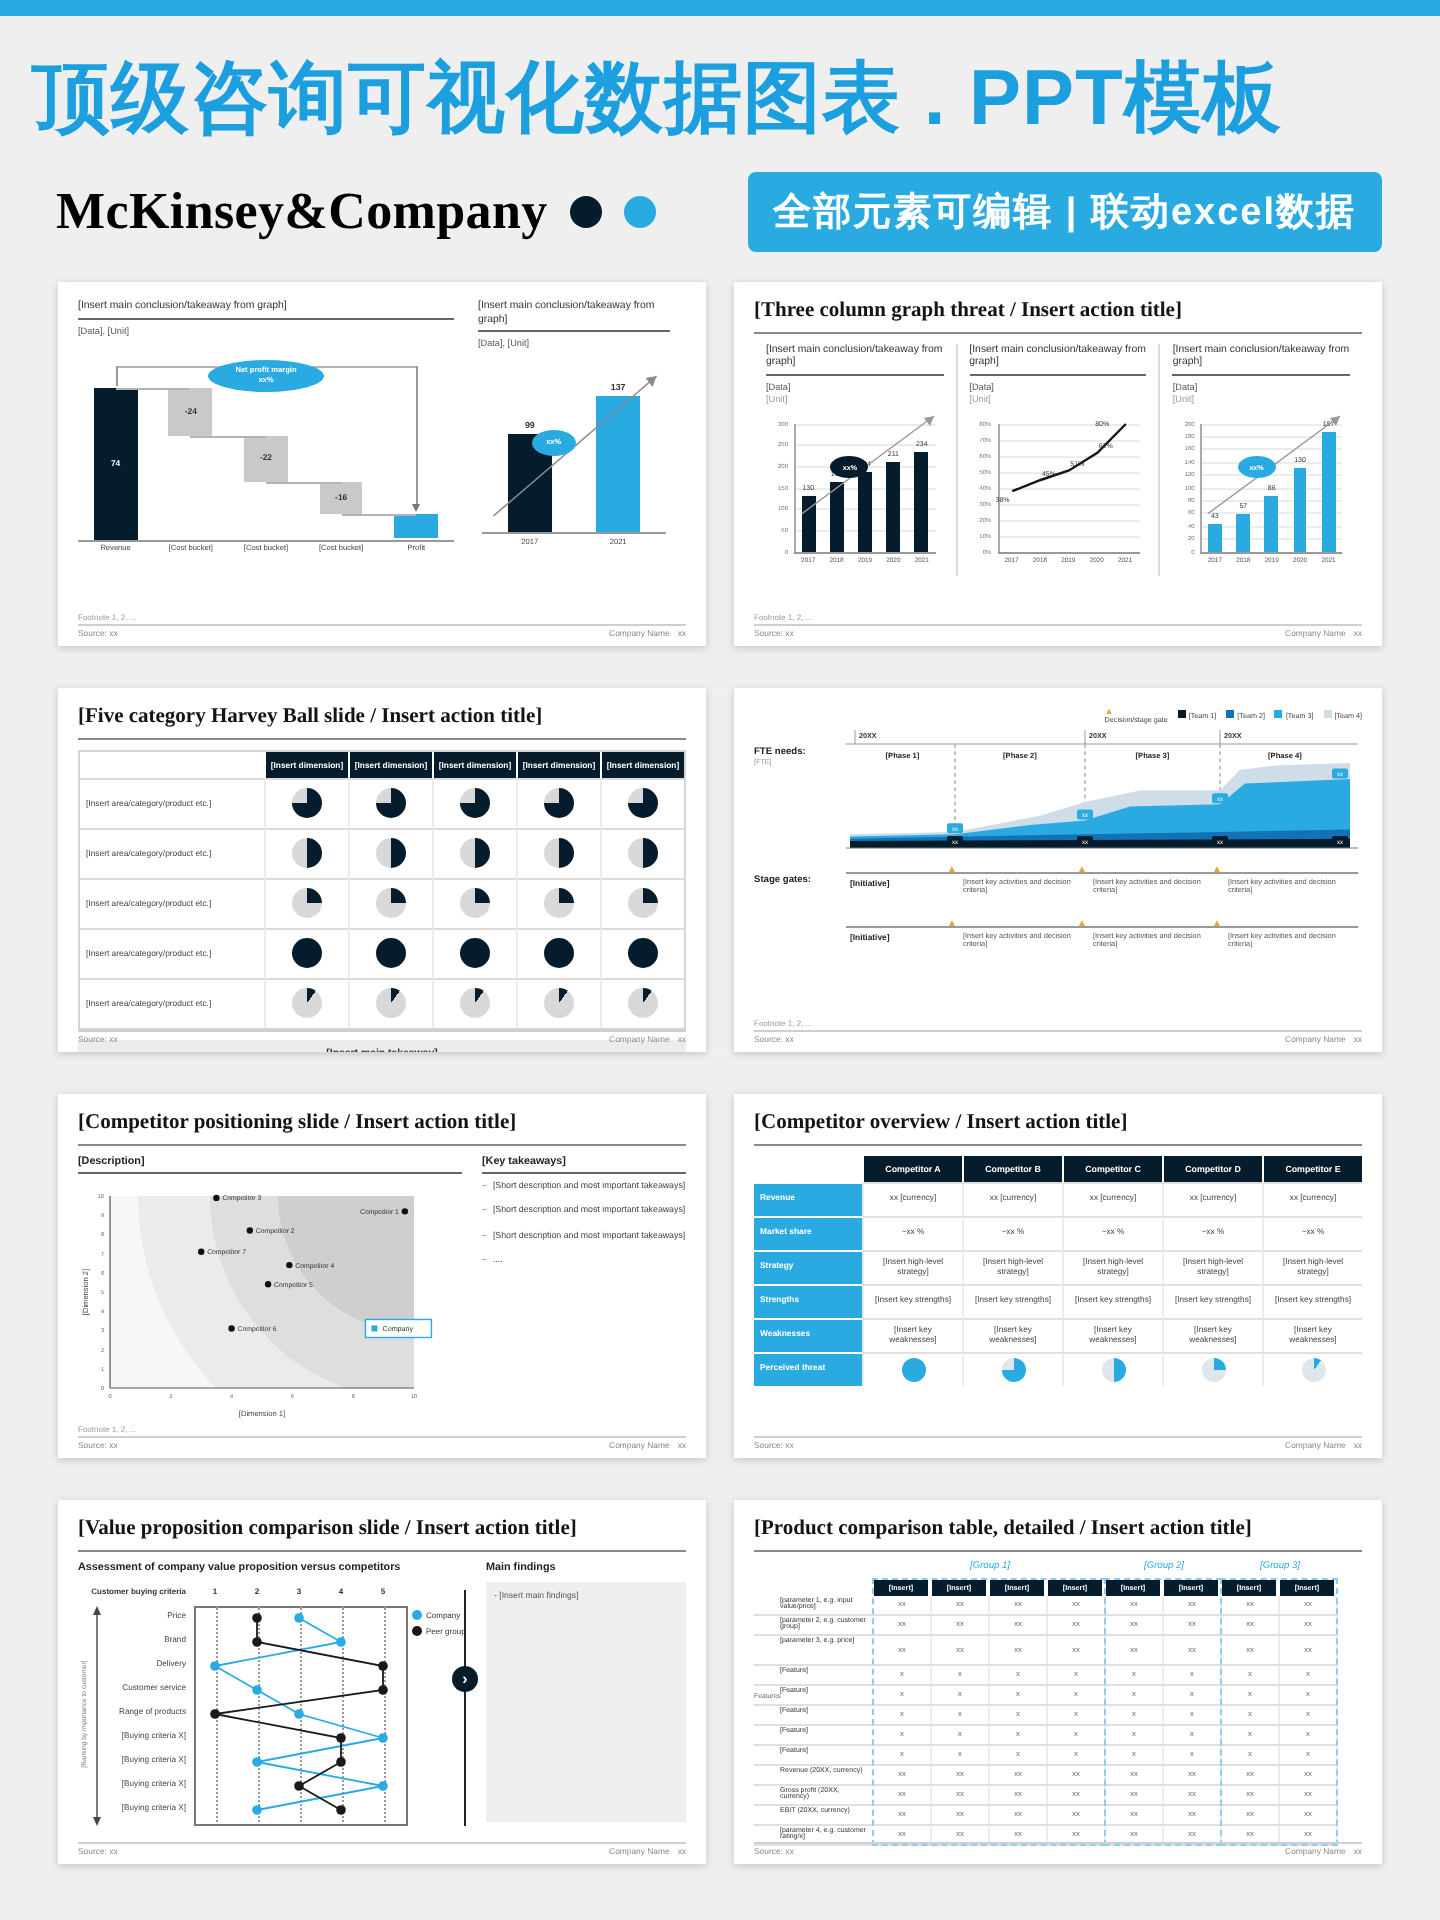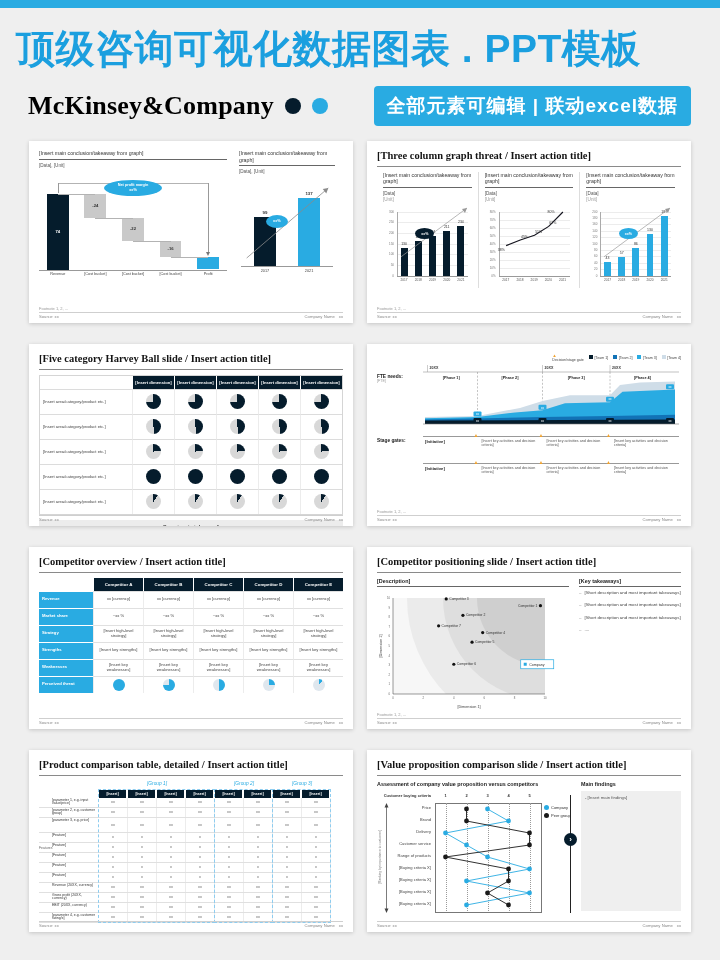--- a/index.html
+++ b/index.html
@@ -531,86 +531,20 @@
       <div class="card-footer">
         <div class="foot-note">Footnote 1, 2, ...</div>
         <div class="foot-row">
             <span>Source: xx</span>
           <span><span>Company Name</span><span class="foot-page">xx</span></span>
           </div>
       </div>
     </section>
 
     <section class="card">
-      <h2 class="slide-title">[Competitor overview / Insert action title]</h2>
-      <div id="comp-table">
-          <div class="ct">
-            <div class="ct-corner"></div>
-            <div class="ct-head">Competitor A</div>
-            <div class="ct-head">Competitor B</div>
-            <div class="ct-head">Competitor C</div>
-            <div class="ct-head">Competitor D</div>
-            <div class="ct-head">Competitor E</div>
-            <div class="ct-rowlab">Revenue</div>
-            <div class="ct-cell">xx [currency]</div>
-            <div class="ct-cell">xx [currency]</div>
-            <div class="ct-cell">xx [currency]</div>
-            <div class="ct-cell">xx [currency]</div>
-            <div class="ct-cell">xx [currency]</div>
-            <div class="ct-rowlab">Market share</div>
-            <div class="ct-cell">~xx %</div>
-            <div class="ct-cell">~xx %</div>
-            <div class="ct-cell">~xx %</div>
-            <div class="ct-cell">~xx %</div>
-            <div class="ct-cell">~xx %</div>
-            <div class="ct-rowlab">Strategy</div>
-            <div class="ct-cell">[Insert high-level strategy]</div>
-            <div class="ct-cell">[Insert high-level strategy]</div>
-            <div class="ct-cell">[Insert high-level strategy]</div>
-            <div class="ct-cell">[Insert high-level strategy]</div>
-            <div class="ct-cell">[Insert high-level strategy]</div>
-            <div class="ct-rowlab">Strengths</div>
-            <div class="ct-cell">[Insert key strengths]</div>
-            <div class="ct-cell">[Insert key strengths]</div>
-            <div class="ct-cell">[Insert key strengths]</div>
-            <div class="ct-cell">[Insert key strengths]</div>
-            <div class="ct-cell">[Insert key strengths]</div>
-            <div class="ct-rowlab">Weaknesses</div>
-            <div class="ct-cell">[Insert key weaknesses]</div>
-            <div class="ct-cell">[Insert key weaknesses]</div>
-            <div class="ct-cell">[Insert key weaknesses]</div>
-            <div class="ct-cell">[Insert key weaknesses]</div>
-            <div class="ct-cell">[Insert key weaknesses]</div>
-            <div class="ct-rowlab">Perceived threat</div>
-            <div class="ct-cell">
-              <div class="ct-harvey" style="background: conic-gradient(rgb(41, 171, 226) 360deg, rgb(223, 231, 238) 0deg);"></div>
-            </div>
-            <div class="ct-cell">
-              <div class="ct-harvey" style="background: conic-gradient(rgb(41, 171, 226) 270deg, rgb(223, 231, 238) 0deg);"></div>
-            </div>
-            <div class="ct-cell">
-              <div class="ct-harvey" style="background: conic-gradient(rgb(41, 171, 226) 180deg, rgb(223, 231, 238) 0deg);"></div>
-            </div>
-            <div class="ct-cell">
-              <div class="ct-harvey" style="background: conic-gradient(rgb(41, 171, 226) 90deg, rgb(223, 231, 238) 0deg);"></div>
-            </div>
-            <div class="ct-cell">
-              <div class="ct-harvey" style="background: conic-gradient(rgb(41, 171, 226) 36deg, rgb(223, 231, 238) 0deg);"></div>
-            </div>
-          </div>
-        </div>
-      <div class="card-footer">
-        <div class="foot-row">
-            <span>Source: xx</span>
-          <span><span>Company Name</span><span class="foot-page">xx</span></span>
-          </div>
-      </div>
-    </section>
-
-    <section class="card">
       <h2 class="slide-title">[Competitor positioning slide / Insert action title]</h2>
       <div class="pos-body">
         <div class="pos-left">
           <div class="sec-head">[Description]</div>
           <svg id="scatter-svg" width="190" height="126" viewBox="0 0 190 126">
               <clipPath id="pclip">
                 <rect x="16" y="8" width="152" height="96"></rect>
               </clipPath>
               <g clip-path="url(#pclip)">
                 <rect x="16" y="8" width="152" height="96" fill="#f7f7f7"></rect>
@@ -683,175 +617,76 @@
       <div class="card-footer">
         <div class="foot-note">Footnote 1, 2, ...</div>
         <div class="foot-row">
             <span>Source: xx</span>
           <span><span>Company Name</span><span class="foot-page">xx</span></span>
           </div>
       </div>
     </section>
 
     <section class="card">
-      <h2 class="slide-title">[Product comparison table, detailed / Insert action title]</h2>
-      <div class="pt-wrap" id="prod-table">
-          <div class="pt-grow">
-            <div class="pt-gspacer"></div>
-            <div class="pt-glab" style="width: 116px;">[Group 1]</div>
-            <div class="pt-glab" style="width: 58px;">[Group 2]</div>
-            <div class="pt-glab" style="width: 58px;">[Group 3]</div>
-          </div>
-          <div class="pt-hrow">
-            <div class="pt-gspacer"></div>
-            <div class="pt-head">[Insert]</div>
-            <div class="pt-head">[Insert]</div>
-            <div class="pt-head">[Insert]</div>
-            <div class="pt-head">[Insert]</div>
-            <div class="pt-head">[Insert]</div>
-            <div class="pt-head">[Insert]</div>
-            <div class="pt-head">[Insert]</div>
-            <div class="pt-head">[Insert]</div>
-          </div>
-          <div class="pt-row">
-            <div class="pt-rlab">[parameter 1, e.g. input value/price]</div>
-            <div class="pt-cell">xx</div>
-            <div class="pt-cell">xx</div>
-            <div class="pt-cell">xx</div>
-            <div class="pt-cell">xx</div>
-            <div class="pt-cell">xx</div>
-            <div class="pt-cell">xx</div>
-            <div class="pt-cell">xx</div>
-            <div class="pt-cell">xx</div>
-          </div>
-          <div class="pt-row">
-            <div class="pt-rlab">[parameter 2, e.g. customer group]</div>
-            <div class="pt-cell">xx</div>
-            <div class="pt-cell">xx</div>
-            <div class="pt-cell">xx</div>
-            <div class="pt-cell">xx</div>
-            <div class="pt-cell">xx</div>
-            <div class="pt-cell">xx</div>
-            <div class="pt-cell">xx</div>
-            <div class="pt-cell">xx</div>
-          </div>
-          <div class="pt-row pt-tall">
-            <div class="pt-rlab">[parameter 3, e.g. price]</div>
-            <div class="pt-cell">xx</div>
-            <div class="pt-cell">xx</div>
-            <div class="pt-cell">xx</div>
-            <div class="pt-cell">xx</div>
-            <div class="pt-cell">xx</div>
-            <div class="pt-cell">xx</div>
-            <div class="pt-cell">xx</div>
-            <div class="pt-cell">xx</div>
-          </div>
-          <div class="pt-row">
-            <div class="pt-rlab">[Feature]</div>
-            <div class="pt-cell">x</div>
-            <div class="pt-cell">x</div>
-            <div class="pt-cell">x</div>
-            <div class="pt-cell">x</div>
-            <div class="pt-cell">x</div>
-            <div class="pt-cell">x</div>
-            <div class="pt-cell">x</div>
-            <div class="pt-cell">x</div>
-          </div>
-          <div class="pt-row">
-            <div class="pt-rlab">[Feature]</div>
-            <div class="pt-cell">x</div>
-            <div class="pt-cell">x</div>
-            <div class="pt-cell">x</div>
-            <div class="pt-cell">x</div>
-            <div class="pt-cell">x</div>
-            <div class="pt-cell">x</div>
-            <div class="pt-cell">x</div>
-            <div class="pt-cell">x</div>
-          </div>
-          <div class="pt-row">
-            <div class="pt-rlab">[Feature]</div>
-            <div class="pt-cell">x</div>
-            <div class="pt-cell">x</div>
-            <div class="pt-cell">x</div>
-            <div class="pt-cell">x</div>
-            <div class="pt-cell">x</div>
-            <div class="pt-cell">x</div>
-            <div class="pt-cell">x</div>
-            <div class="pt-cell">x</div>
-          </div>
-          <div class="pt-row">
-            <div class="pt-rlab">[Feature]</div>
-            <div class="pt-cell">x</div>
-            <div class="pt-cell">x</div>
-            <div class="pt-cell">x</div>
-            <div class="pt-cell">x</div>
-            <div class="pt-cell">x</div>
-            <div class="pt-cell">x</div>
-            <div class="pt-cell">x</div>
-            <div class="pt-cell">x</div>
-          </div>
-          <div class="pt-row">
-            <div class="pt-rlab">[Feature]</div>
-            <div class="pt-cell">x</div>
-            <div class="pt-cell">x</div>
-            <div class="pt-cell">x</div>
-            <div class="pt-cell">x</div>
-            <div class="pt-cell">x</div>
-            <div class="pt-cell">x</div>
-            <div class="pt-cell">x</div>
-            <div class="pt-cell">x</div>
-          </div>
-          <div class="pt-row">
-            <div class="pt-rlab">Revenue (20XX, currency)</div>
-            <div class="pt-cell">xx</div>
-            <div class="pt-cell">xx</div>
-            <div class="pt-cell">xx</div>
-            <div class="pt-cell">xx</div>
-            <div class="pt-cell">xx</div>
-            <div class="pt-cell">xx</div>
-            <div class="pt-cell">xx</div>
-            <div class="pt-cell">xx</div>
-          </div>
-          <div class="pt-row">
-            <div class="pt-rlab">Gross profit (20XX, currency)</div>
-            <div class="pt-cell">xx</div>
-            <div class="pt-cell">xx</div>
-            <div class="pt-cell">xx</div>
-            <div class="pt-cell">xx</div>
-            <div class="pt-cell">xx</div>
-            <div class="pt-cell">xx</div>
-            <div class="pt-cell">xx</div>
-            <div class="pt-cell">xx</div>
-          </div>
-          <div class="pt-row">
-            <div class="pt-rlab">EBIT (20XX, currency)</div>
-            <div class="pt-cell">xx</div>
-            <div class="pt-cell">xx</div>
-            <div class="pt-cell">xx</div>
-            <div class="pt-cell">xx</div>
-            <div class="pt-cell">xx</div>
-            <div class="pt-cell">xx</div>
-            <div class="pt-cell">xx</div>
-            <div class="pt-cell">xx</div>
-          </div>
-          <div class="pt-row">
-            <div class="pt-rlab">[parameter 4, e.g. customer rating/x]</div>
-            <div class="pt-cell">xx</div>
-            <div class="pt-cell">xx</div>
-            <div class="pt-cell">xx</div>
-            <div class="pt-cell">xx</div>
-            <div class="pt-cell">xx</div>
-            <div class="pt-cell">xx</div>
-            <div class="pt-cell">xx</div>
-            <div class="pt-cell">xx</div>
-          </div>
-          <div class="pt-dash" style="position: absolute; left: 59px; top: 8px; width: 115px; height: 132px;"></div>
-          <div class="pt-dash" style="position: absolute; left: 175px; top: 8px; width: 57px; height: 132px;"></div>
-          <div class="pt-dash" style="position: absolute; left: 233px; top: 8px; width: 57px; height: 132px;"></div>
-          <div class="pt-side" style="position: absolute; left: 0px; top: 66px; width: 12px;">Features</div>
+      <h2 class="slide-title">[Competitor overview / Insert action title]</h2>
+      <div id="comp-table">
+          <div class="ct">
+            <div class="ct-corner"></div>
+            <div class="ct-head">Competitor A</div>
+            <div class="ct-head">Competitor B</div>
+            <div class="ct-head">Competitor C</div>
+            <div class="ct-head">Competitor D</div>
+            <div class="ct-head">Competitor E</div>
+            <div class="ct-rowlab">Revenue</div>
+            <div class="ct-cell">xx [currency]</div>
+            <div class="ct-cell">xx [currency]</div>
+            <div class="ct-cell">xx [currency]</div>
+            <div class="ct-cell">xx [currency]</div>
+            <div class="ct-cell">xx [currency]</div>
+            <div class="ct-rowlab">Market share</div>
+            <div class="ct-cell">~xx %</div>
+            <div class="ct-cell">~xx %</div>
+            <div class="ct-cell">~xx %</div>
+            <div class="ct-cell">~xx %</div>
+            <div class="ct-cell">~xx %</div>
+            <div class="ct-rowlab">Strategy</div>
+            <div class="ct-cell">[Insert high-level strategy]</div>
+            <div class="ct-cell">[Insert high-level strategy]</div>
+            <div class="ct-cell">[Insert high-level strategy]</div>
+            <div class="ct-cell">[Insert high-level strategy]</div>
+            <div class="ct-cell">[Insert high-level strategy]</div>
+            <div class="ct-rowlab">Strengths</div>
+            <div class="ct-cell">[Insert key strengths]</div>
+            <div class="ct-cell">[Insert key strengths]</div>
+            <div class="ct-cell">[Insert key strengths]</div>
+            <div class="ct-cell">[Insert key strengths]</div>
+            <div class="ct-cell">[Insert key strengths]</div>
+            <div class="ct-rowlab">Weaknesses</div>
+            <div class="ct-cell">[Insert key weaknesses]</div>
+            <div class="ct-cell">[Insert key weaknesses]</div>
+            <div class="ct-cell">[Insert key weaknesses]</div>
+            <div class="ct-cell">[Insert key weaknesses]</div>
+            <div class="ct-cell">[Insert key weaknesses]</div>
+            <div class="ct-rowlab">Perceived threat</div>
+            <div class="ct-cell">
+              <div class="ct-harvey" style="background: conic-gradient(rgb(41, 171, 226) 360deg, rgb(223, 231, 238) 0deg);"></div>
+            </div>
+            <div class="ct-cell">
+              <div class="ct-harvey" style="background: conic-gradient(rgb(41, 171, 226) 270deg, rgb(223, 231, 238) 0deg);"></div>
+            </div>
+            <div class="ct-cell">
+              <div class="ct-harvey" style="background: conic-gradient(rgb(41, 171, 226) 180deg, rgb(223, 231, 238) 0deg);"></div>
+            </div>
+            <div class="ct-cell">
+              <div class="ct-harvey" style="background: conic-gradient(rgb(41, 171, 226) 90deg, rgb(223, 231, 238) 0deg);"></div>
+            </div>
+            <div class="ct-cell">
+              <div class="ct-harvey" style="background: conic-gradient(rgb(41, 171, 226) 36deg, rgb(223, 231, 238) 0deg);"></div>
+            </div>
+          </div>
         </div>
       <div class="card-footer">
         <div class="foot-row">
             <span>Source: xx</span>
           <span><span>Company Name</span><span class="foot-page">xx</span></span>
           </div>
       </div>
     </section>
 
     <section class="card">
@@ -931,14 +766,179 @@
         </div>
       </div>
       <div class="card-footer">
         <div class="foot-row">
             <span>Source: xx</span>
           <span><span>Company Name</span><span class="foot-page">xx</span></span>
           </div>
       </div>
     </section>
 
+    <section class="card">
+      <h2 class="slide-title">[Product comparison table, detailed / Insert action title]</h2>
+      <div class="pt-wrap" id="prod-table">
+          <div class="pt-grow">
+            <div class="pt-gspacer"></div>
+            <div class="pt-glab" style="width: 116px;">[Group 1]</div>
+            <div class="pt-glab" style="width: 58px;">[Group 2]</div>
+            <div class="pt-glab" style="width: 58px;">[Group 3]</div>
+          </div>
+          <div class="pt-hrow">
+            <div class="pt-gspacer"></div>
+            <div class="pt-head">[Insert]</div>
+            <div class="pt-head">[Insert]</div>
+            <div class="pt-head">[Insert]</div>
+            <div class="pt-head">[Insert]</div>
+            <div class="pt-head">[Insert]</div>
+            <div class="pt-head">[Insert]</div>
+            <div class="pt-head">[Insert]</div>
+            <div class="pt-head">[Insert]</div>
+          </div>
+          <div class="pt-row">
+            <div class="pt-rlab">[parameter 1, e.g. input value/price]</div>
+            <div class="pt-cell">xx</div>
+            <div class="pt-cell">xx</div>
+            <div class="pt-cell">xx</div>
+            <div class="pt-cell">xx</div>
+            <div class="pt-cell">xx</div>
+            <div class="pt-cell">xx</div>
+            <div class="pt-cell">xx</div>
+            <div class="pt-cell">xx</div>
+          </div>
+          <div class="pt-row">
+            <div class="pt-rlab">[parameter 2, e.g. customer group]</div>
+            <div class="pt-cell">xx</div>
+            <div class="pt-cell">xx</div>
+            <div class="pt-cell">xx</div>
+            <div class="pt-cell">xx</div>
+            <div class="pt-cell">xx</div>
+            <div class="pt-cell">xx</div>
+            <div class="pt-cell">xx</div>
+            <div class="pt-cell">xx</div>
+          </div>
+          <div class="pt-row pt-tall">
+            <div class="pt-rlab">[parameter 3, e.g. price]</div>
+            <div class="pt-cell">xx</div>
+            <div class="pt-cell">xx</div>
+            <div class="pt-cell">xx</div>
+            <div class="pt-cell">xx</div>
+            <div class="pt-cell">xx</div>
+            <div class="pt-cell">xx</div>
+            <div class="pt-cell">xx</div>
+            <div class="pt-cell">xx</div>
+          </div>
+          <div class="pt-row">
+            <div class="pt-rlab">[Feature]</div>
+            <div class="pt-cell">x</div>
+            <div class="pt-cell">x</div>
+            <div class="pt-cell">x</div>
+            <div class="pt-cell">x</div>
+            <div class="pt-cell">x</div>
+            <div class="pt-cell">x</div>
+            <div class="pt-cell">x</div>
+            <div class="pt-cell">x</div>
+          </div>
+          <div class="pt-row">
+            <div class="pt-rlab">[Feature]</div>
+            <div class="pt-cell">x</div>
+            <div class="pt-cell">x</div>
+            <div class="pt-cell">x</div>
+            <div class="pt-cell">x</div>
+            <div class="pt-cell">x</div>
+            <div class="pt-cell">x</div>
+            <div class="pt-cell">x</div>
+            <div class="pt-cell">x</div>
+          </div>
+          <div class="pt-row">
+            <div class="pt-rlab">[Feature]</div>
+            <div class="pt-cell">x</div>
+            <div class="pt-cell">x</div>
+            <div class="pt-cell">x</div>
+            <div class="pt-cell">x</div>
+            <div class="pt-cell">x</div>
+            <div class="pt-cell">x</div>
+            <div class="pt-cell">x</div>
+            <div class="pt-cell">x</div>
+          </div>
+          <div class="pt-row">
+            <div class="pt-rlab">[Feature]</div>
+            <div class="pt-cell">x</div>
+            <div class="pt-cell">x</div>
+            <div class="pt-cell">x</div>
+            <div class="pt-cell">x</div>
+            <div class="pt-cell">x</div>
+            <div class="pt-cell">x</div>
+            <div class="pt-cell">x</div>
+            <div class="pt-cell">x</div>
+          </div>
+          <div class="pt-row">
+            <div class="pt-rlab">[Feature]</div>
+            <div class="pt-cell">x</div>
+            <div class="pt-cell">x</div>
+            <div class="pt-cell">x</div>
+            <div class="pt-cell">x</div>
+            <div class="pt-cell">x</div>
+            <div class="pt-cell">x</div>
+            <div class="pt-cell">x</div>
+            <div class="pt-cell">x</div>
+          </div>
+          <div class="pt-row">
+            <div class="pt-rlab">Revenue (20XX, currency)</div>
+            <div class="pt-cell">xx</div>
+            <div class="pt-cell">xx</div>
+            <div class="pt-cell">xx</div>
+            <div class="pt-cell">xx</div>
+            <div class="pt-cell">xx</div>
+            <div class="pt-cell">xx</div>
+            <div class="pt-cell">xx</div>
+            <div class="pt-cell">xx</div>
+          </div>
+          <div class="pt-row">
+            <div class="pt-rlab">Gross profit (20XX, currency)</div>
+            <div class="pt-cell">xx</div>
+            <div class="pt-cell">xx</div>
+            <div class="pt-cell">xx</div>
+            <div class="pt-cell">xx</div>
+            <div class="pt-cell">xx</div>
+            <div class="pt-cell">xx</div>
+            <div class="pt-cell">xx</div>
+            <div class="pt-cell">xx</div>
+          </div>
+          <div class="pt-row">
+            <div class="pt-rlab">EBIT (20XX, currency)</div>
+            <div class="pt-cell">xx</div>
+            <div class="pt-cell">xx</div>
+            <div class="pt-cell">xx</div>
+            <div class="pt-cell">xx</div>
+            <div class="pt-cell">xx</div>
+            <div class="pt-cell">xx</div>
+            <div class="pt-cell">xx</div>
+            <div class="pt-cell">xx</div>
+          </div>
+          <div class="pt-row">
+            <div class="pt-rlab">[parameter 4, e.g. customer rating/x]</div>
+            <div class="pt-cell">xx</div>
+            <div class="pt-cell">xx</div>
+            <div class="pt-cell">xx</div>
+            <div class="pt-cell">xx</div>
+            <div class="pt-cell">xx</div>
+            <div class="pt-cell">xx</div>
+            <div class="pt-cell">xx</div>
+            <div class="pt-cell">xx</div>
+          </div>
+          <div class="pt-dash" style="position: absolute; left: 59px; top: 8px; width: 115px; height: 132px;"></div>
+          <div class="pt-dash" style="position: absolute; left: 175px; top: 8px; width: 57px; height: 132px;"></div>
+          <div class="pt-dash" style="position: absolute; left: 233px; top: 8px; width: 57px; height: 132px;"></div>
+          <div class="pt-side" style="position: absolute; left: 0px; top: 66px; width: 12px;">Features</div>
+        </div>
+      <div class="card-footer">
+        <div class="foot-row">
+            <span>Source: xx</span>
+          <span><span>Company Name</span><span class="foot-page">xx</span></span>
+          </div>
+      </div>
+    </section>
+
   </div>
 </div>
 
 </body></html>

